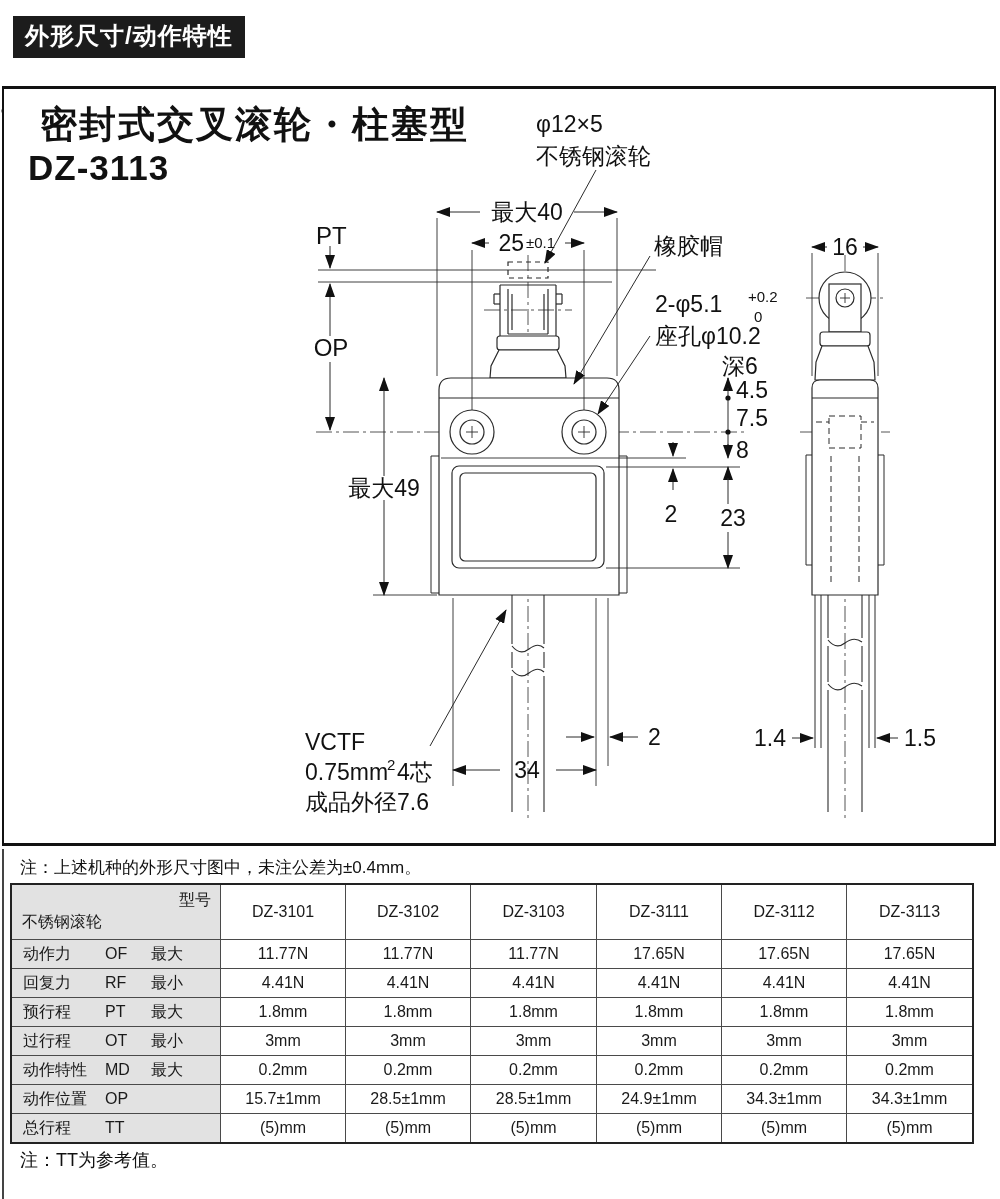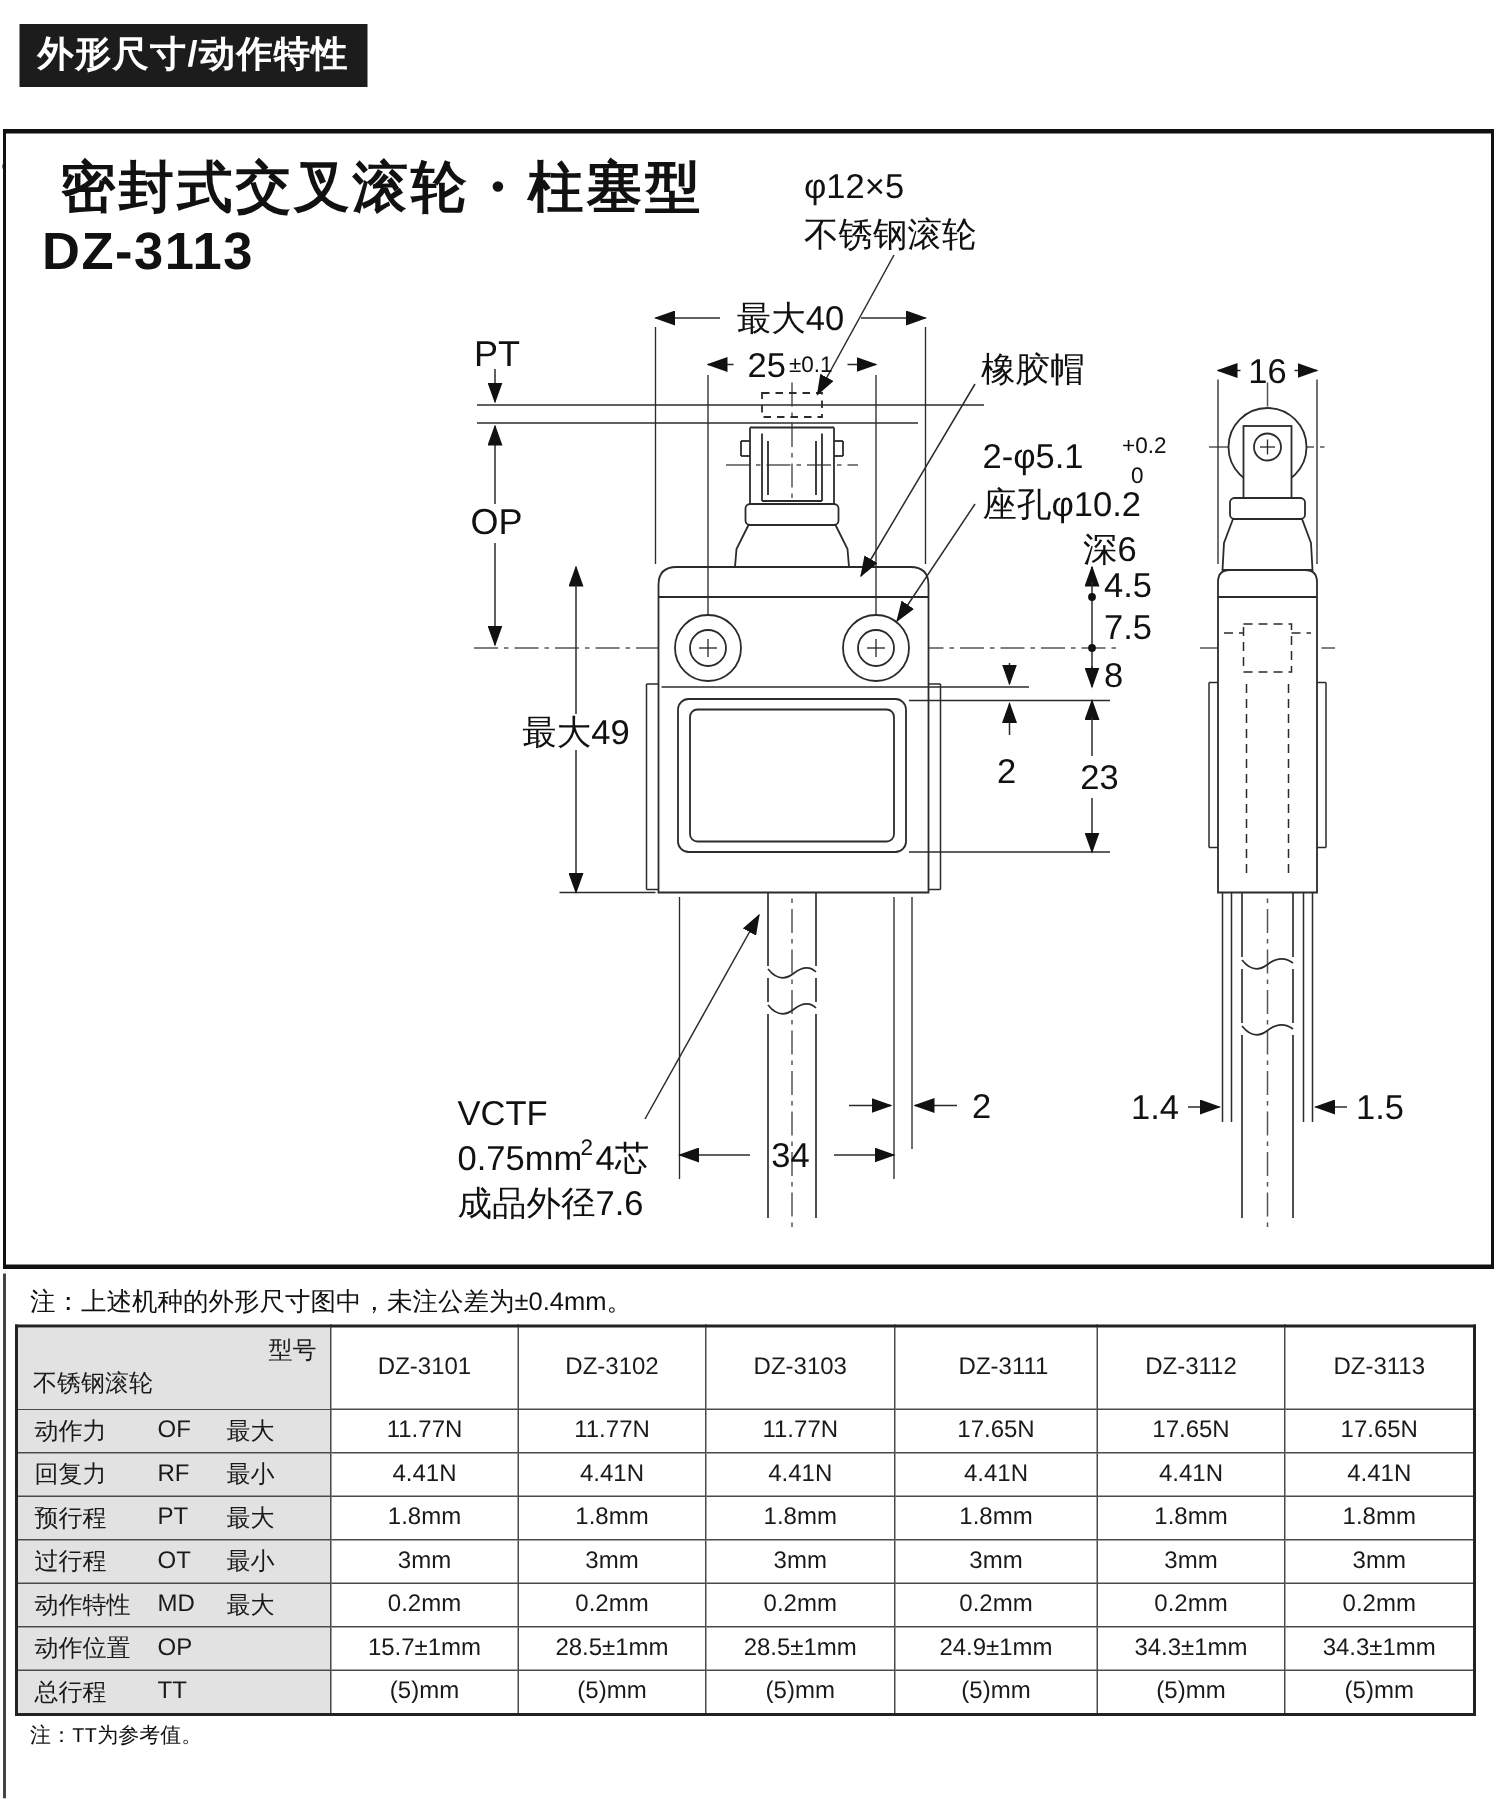--- a/index.html
+++ b/index.html
@@ -11,21 +11,21 @@
          padding:4px 12px 6px 12px;letter-spacing:1px;}
   .subtype{left:0;top:58px;font-size:18px;font-weight:bold;letter-spacing:1px;margin-top:40px;}
   
   .frame{left:2px;top:86px;width:994px;height:760px;border:2px solid #111;
          border-top-width:3px;border-bottom-width:3px;box-sizing:border-box;background:#fff;}
   .lowerbox{left:2px;top:849px;width:996px;height:350px;border-left:2px solid #444;box-sizing:border-box;}
   .title1{left:40px;top:100px;font-size:37px;font-weight:bold;letter-spacing:2px;}
   .title2{left:28px;top:148px;font-size:35px;font-weight:bold;letter-spacing:1px;}
   svg text{font-family:"Liberation Sans","DejaVu Sans",sans-serif;fill:#111;}
   .note1{left:20px;top:856px;font-size:17px;}
-  .note2{left:20px;top:1148px;font-size:14px;font-family:Liberation Mono, monospace;}
+  .note2{left:20px;top:1148px;font-size:18px;}
   
   .spec{left:10px;top:883px;width:955px;border-collapse:collapse;table-layout:fixed;
         border:2px solid #222;font-size:16px;}
   .spec td,.spec th{border:1px solid #4a4a4a;text-align:center;vertical-align:middle;
         padding:0;height:28px;font-weight:normal;color:#1a1a1a;}
   .spec th{background:#fff;}
   .spec .labcol{background:#e2e2e2;text-align:left;}
   .spec tr.hdr td,.spec tr.hdr th{height:54px;}
   .corner{position:relative;background:#e2e2e2;}
   .corner .tr{position:absolute;top:5px;right:9px;font-size:16px;}
@@ -276,21 +276,21 @@
 <table class="abs spec">
   <tbody>
       <tr class="hdr">
         <td class="corner" style="width: 208px;">
           <span class="tr">型号</span>
           <span class="bl">不锈钢滚轮</span>
         </td>
         <th style="width: 124px;">DZ-3101</th>
         <th style="width: 124px;">DZ-3102</th>
         <th style="width: 125px;">DZ-3103</th>
-        <th style="width: 124px; padding-left: 10px;">DZ-3111</th>
+        <th style="width: 124px;">DZ-3111</th>
         <th style="width: 124px;">DZ-3112</th>
         <th style="width: 125px;">DZ-3113</th>
       </tr>
       <tr>
         <td class="labcol">
           <span class="lab">
             <span class="n">动作力</span>
             <span class="c">OF</span>
             <span class="q">最大</span>
           </span>

